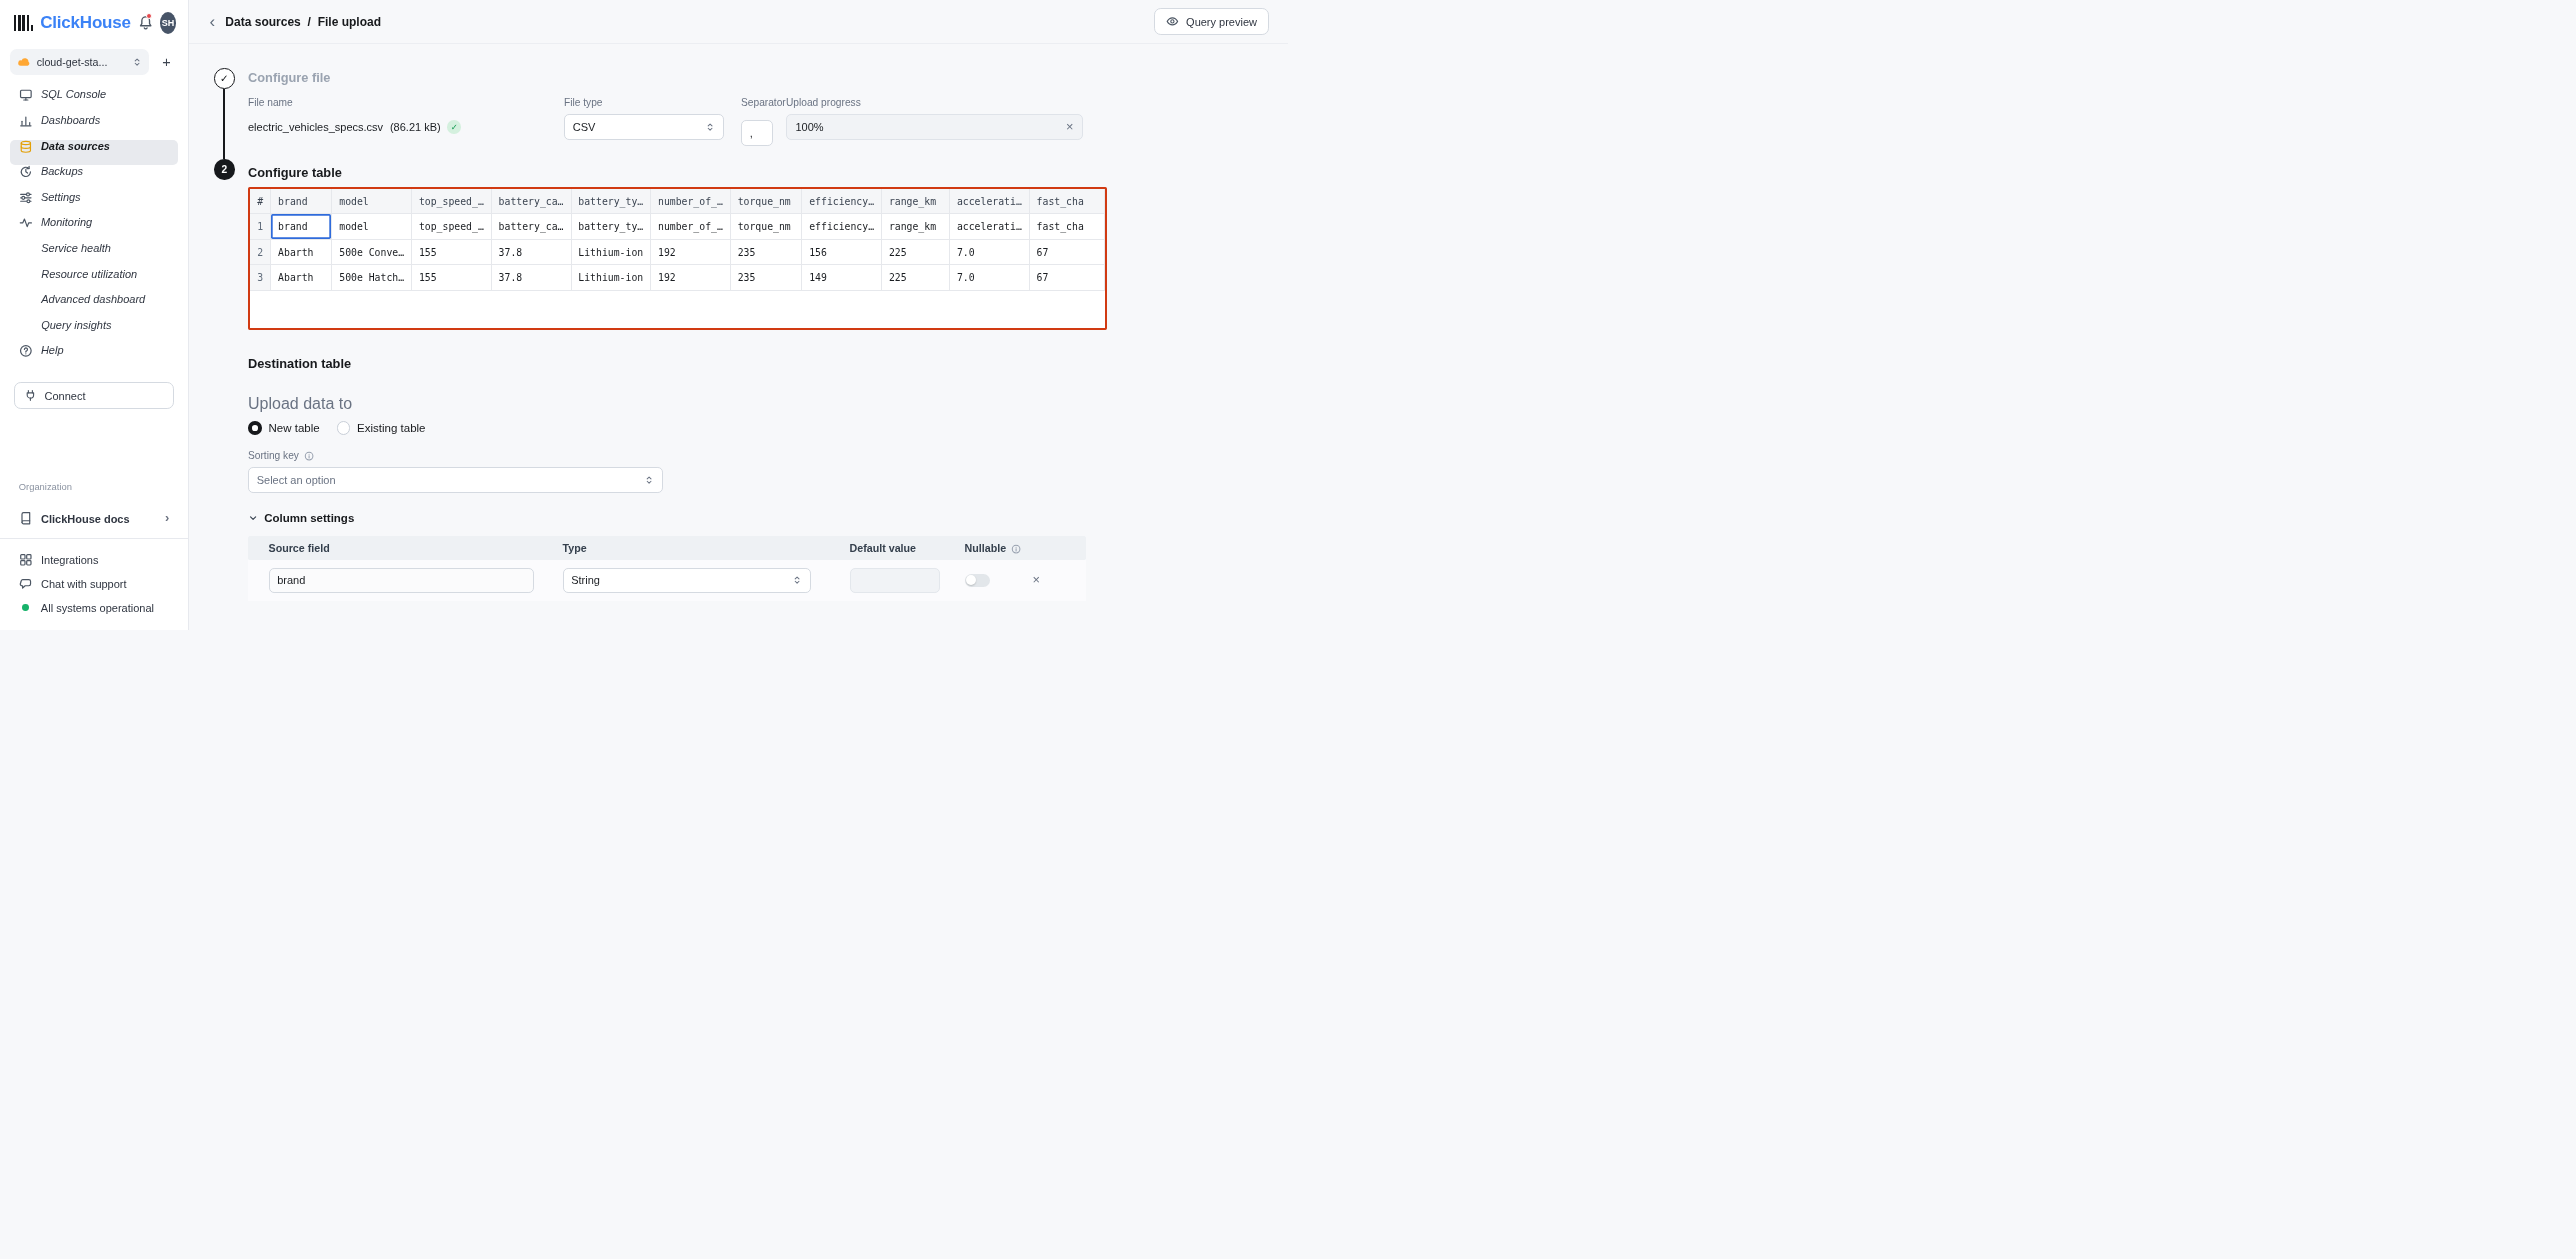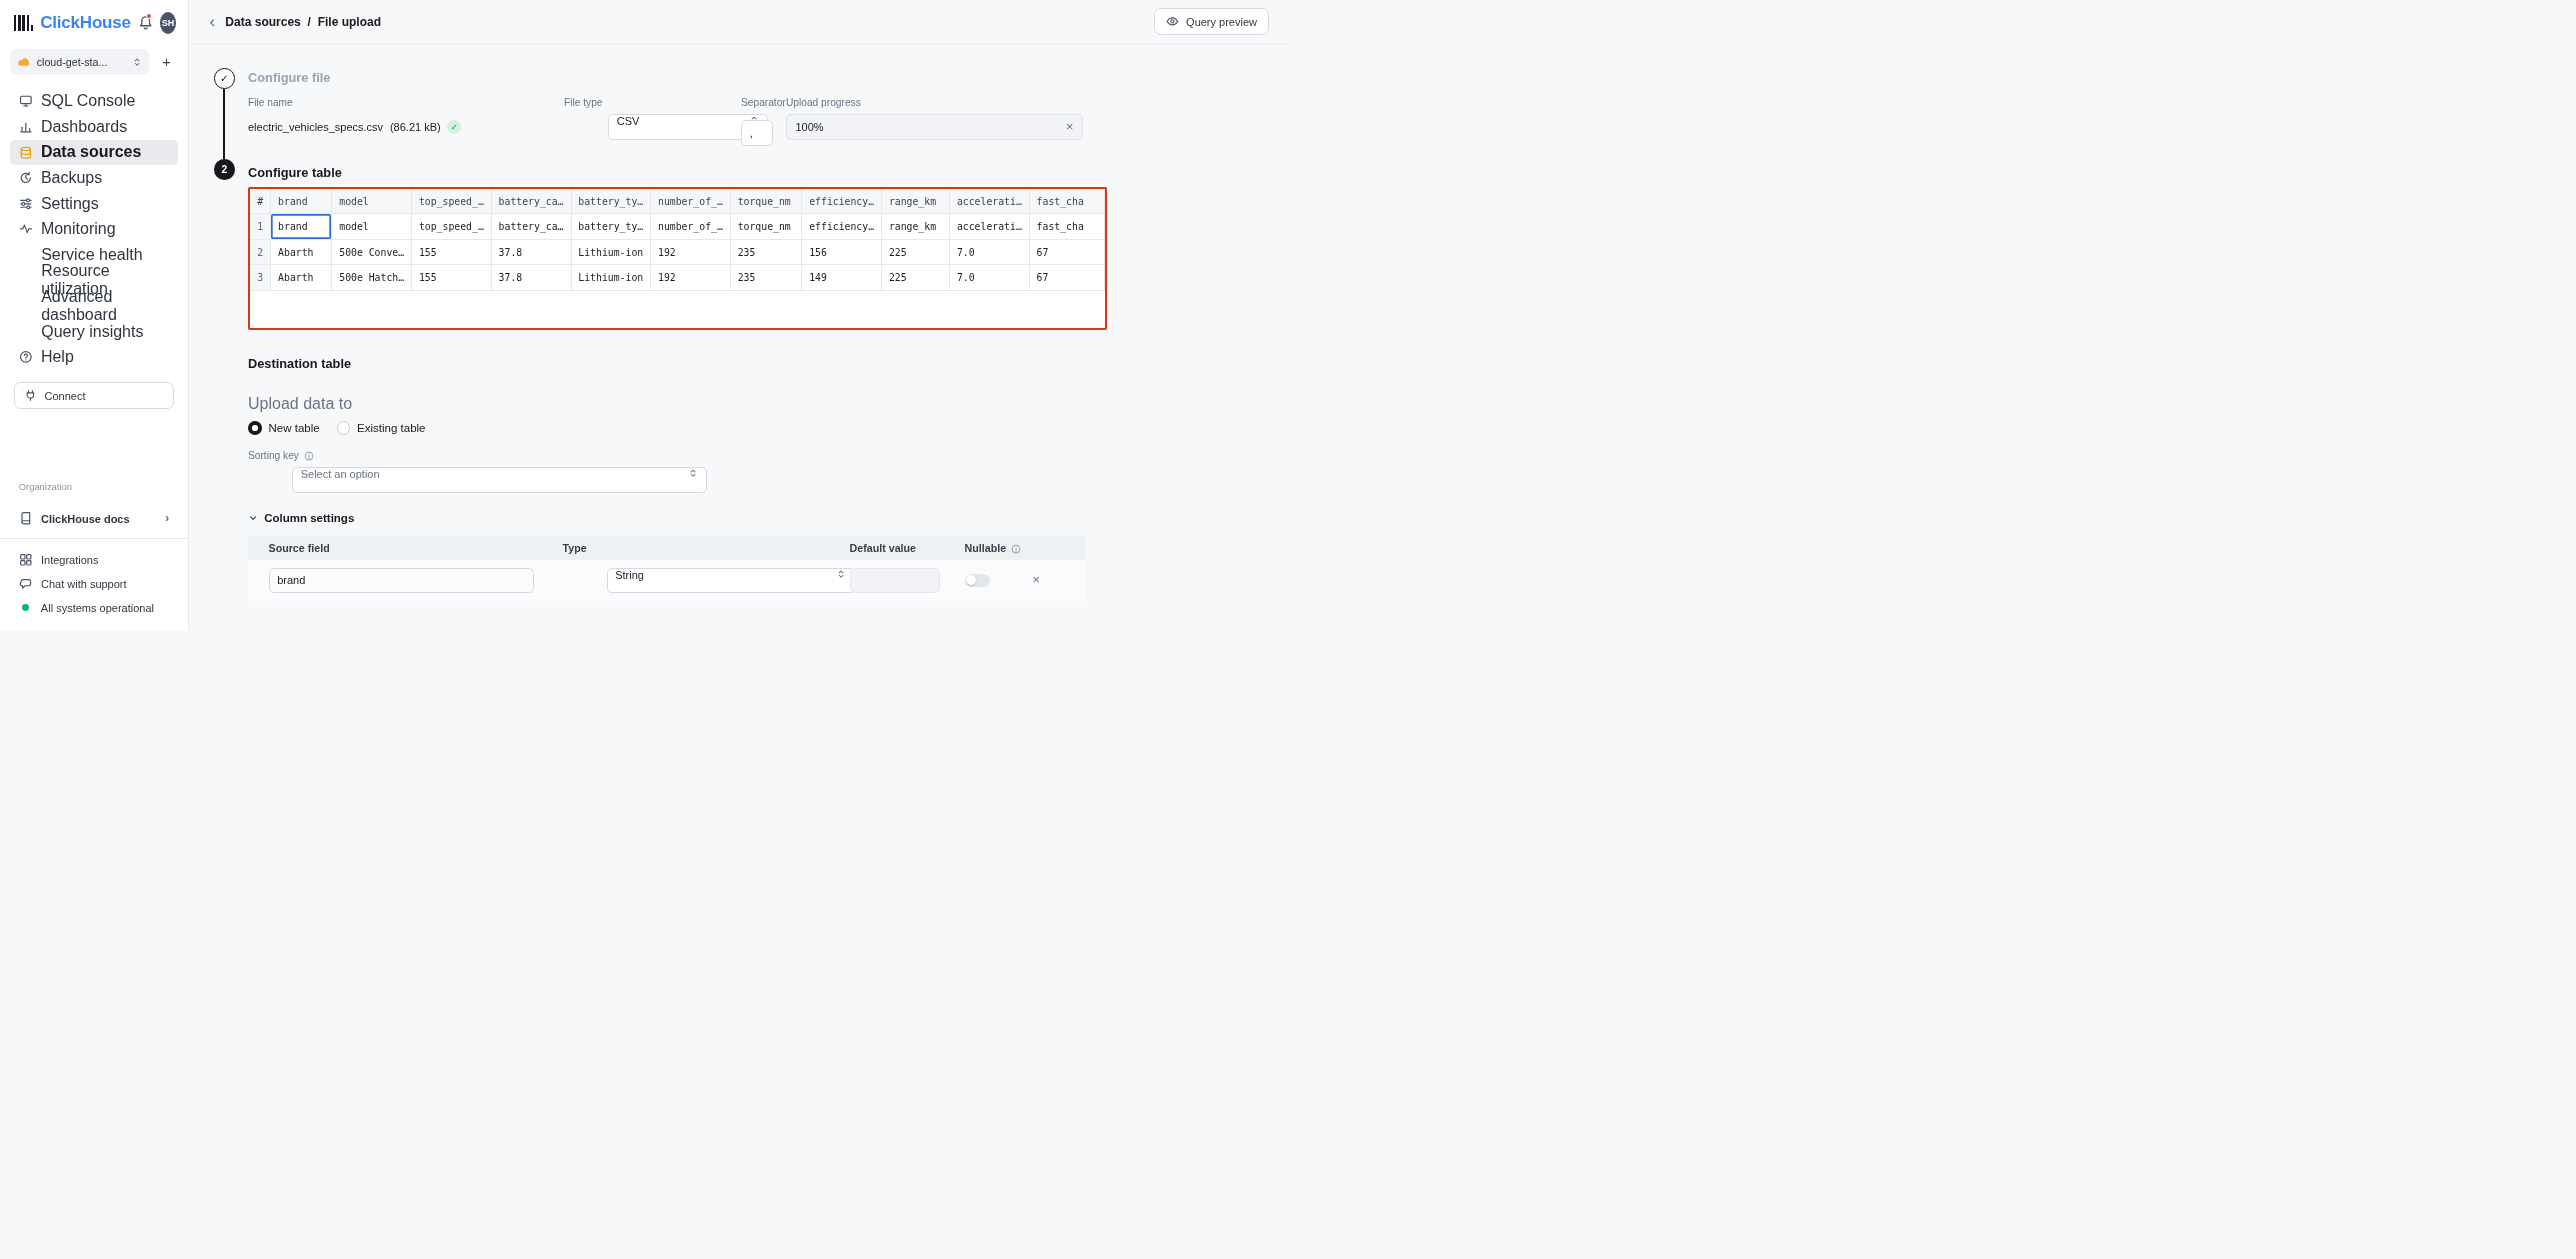--- a/index.html
+++ b/index.html
@@ -20,22 +20,22 @@
               border-radius:50%; border:1.3px solid #fff; }
   .avatar { width:22px; height:22px; border-radius:50%; background:#475467; color:#fff;
             font-size:9px; font-weight:700; display:flex; align-items:center; justify-content:center; }
   .ws-row { display:flex; align-items:center; gap:8.5px; padding:6.8px 12px 5.1px 10.2px; }
   .ws-pill { flex:1; display:flex; align-items:center; gap:6px; background:#f1f3f6; border-radius:6.8px;
              height:25.6px; padding:0 6.8px; font-size:10.7px; color:#2f3540; cursor:pointer; }
   .ws-pill .lbl { flex:1; white-space:nowrap; overflow:hidden; }
   .plus-btn { font-size:14.5px; color:#3f4652; cursor:pointer; width:19px; text-align:center; }
 
   .menu { padding:8.5px 0 0 0; }
-  .nav-item { display:flex; align-items:center; gap:8.5px; height:25.6px; margin:0 10.2px;
-              padding:0 8.5px; border-radius:5.1px; font-size:16px; color:#2f3540; cursor:pointer; }
+  .nav-item { display:flex; gap:8.5px; height:25.6px; margin:0 10.2px;
+              padding:0 8.5px; border-radius:5.1px; font-size:11px; color:#2f3540; cursor:pointer;font-style:italic; }
   .nav-item .icon { color:#4c5663; }
   .nav-item.active { background:#e8eaee; font-weight:600; color:#17191c; }
   .nav-item.active .icon { color:#e3a008; }
   .nav-item.sub { padding-left:31px; }
 
   .connect-btn { display:flex; align-items:center; gap:7.7px; margin:12px 13.7px 0 13.7px; height:27px;
                  border:0.9px solid #d5dae1; border-radius:6.8px; background:#fff; padding:0 9.4px;
                  font-size:11px; color:#2f3540; cursor:pointer; }
 
   .org-block { margin-top:auto; padding:0 13.7px; }
@@ -70,21 +70,21 @@
   .sect-title-muted { margin-top:25.6px; font-size:12.8px; font-weight:700; color:#9aa3b0; }
   .sect-title { font-size:12.8px; font-weight:700; color:#17191c; }
 
   .fields-row { display:flex; margin-top:12px; }
   .field-label { font-size:10.2px; color:#6a7383; margin-bottom:6.8px; white-space:nowrap; }
   .control { height:25.6px; display:flex; align-items:center; font-size:11px; color:#1a1d21; }
   .file-name-line { gap:6.8px; }
   .green-check { width:13.7px; height:13.7px; border-radius:50%; background:#d4f0de; color:#149a52;
                  font-size:8.5px; display:flex; align-items:center; justify-content:center; }
   .select-box { background:#fff; border:0.9px solid #d5dae1; border-radius:5.1px; padding:0 7.7px;
-                display:flex; align-items:flex-start; justify-content:space-between; cursor:pointer;margin-left:44px; }
+                display:flex; align-items:center; justify-content:space-between; cursor:pointer; }
   .text-input { background:#fff; border:0.9px solid #d5dae1; border-radius:5.1px; padding:0 7.7px;
                 font-size:11px; color:#1a1d21; height:25.6px; font-family:"Liberation Sans",sans-serif; }
   .progress-field { background:#f1f3f6; border:0.9px solid #dfe3e9; border-radius:5.1px; padding:0 8.5px;
                     display:flex; align-items:center; justify-content:space-between; }
   .x-glyph { color:#6a7383; font-size:12.8px; cursor:pointer; line-height:1; }
 
   .tbl-heading { margin-top:19px; }
   .table-highlight { margin-top:6.8px; width:859px; height:143px; border:2.6px solid #d13a12;
                      border-radius:1.7px; background:#fff; overflow:hidden; }
   table.grid { border-collapse:collapse; table-layout:fixed;

